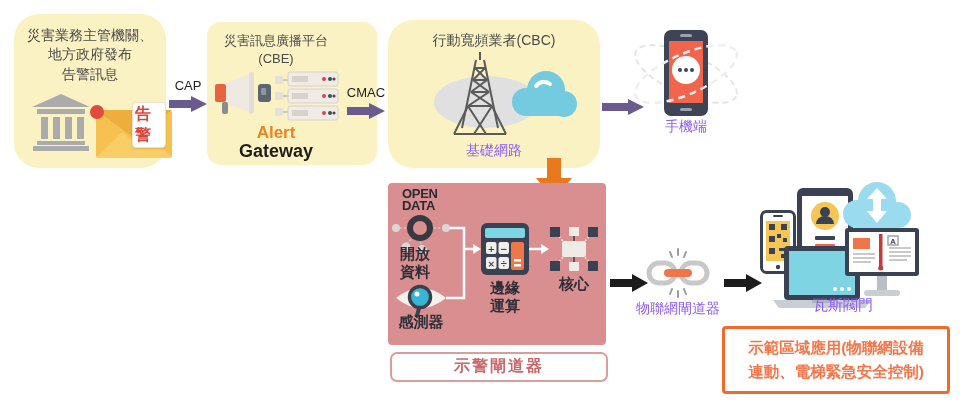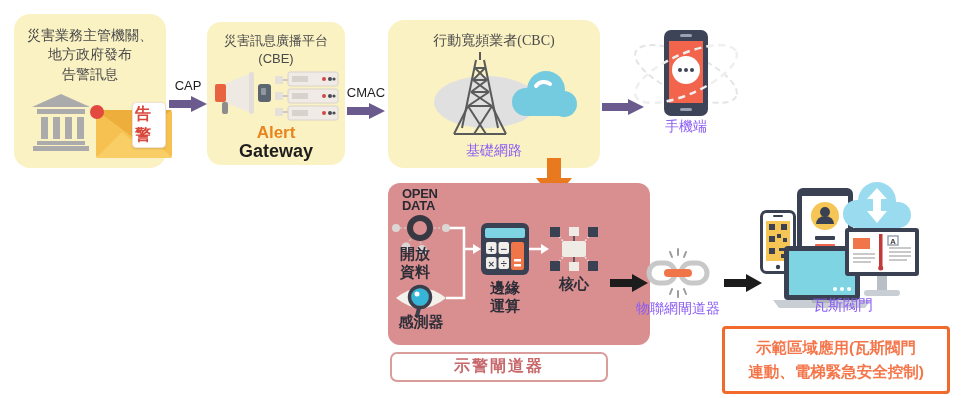--- a/index.html
+++ b/index.html
@@ -1,27 +1,27 @@
 <!DOCTYPE html>
 <html><head>
 <meta charset="utf-8">
 <style>
   html,body{margin:0;padding:0;background:#fff;}
   #canvas{
     position:relative;width:960px;height:410px;background:#fff;overflow:hidden;
     font-family:"Liberation Sans","DejaVu Sans",sans-serif;color:#3f3f3f;
   }
   .abs{position:absolute;}
-  .yellow-box{background:#FAF2C3;border-radius:16px;}
+  .yellow-box{background:#FAF2C3;border-radius:25px;}
   .box-title{white-space:pre-line;text-align:center;color:#4a4a4a;font-size:14px;line-height:1.38;font-weight:500;}
   .pre{white-space:pre-line;}
   .center{text-align:center;}
   .flow-label{font-size:13px;color:#1e1e1e;text-align:center;font-weight:500;}
   .dark-label{font-size:14px;color:#8b5cf6;font-weight:500;}
-  .pink-box{background:#D98F90;border-radius:12px;padding-left:44px;}
+  .pink-box{background:#D98F90;border-radius:4px;}
   .pink-label{color:#2e2e38;font-weight:600;line-height:1.18;}
   .caption-box{background:#fff;border:2px solid #DB9C9C;border-radius:7px;
     color:#C7686B;font-size:16px;font-weight:600;letter-spacing:2px;
     text-align:center;line-height:24px;}
   .note-box{background:#fff;border:3px solid #F26A2B;border-radius:4px;
     color:#F4764A;font-size:15.5px;font-weight:600;text-align:center;
     line-height:1.55;white-space:pre-line;display:flex;align-items:center;justify-content:center;}
   .badge{background:#fff;border:1px solid #eee3d2;border-radius:4px;color:#D9473B;
     font-size:16px;font-weight:700;padding:1px 2px;box-shadow:0 1px 2px rgba(0,0,0,.12);letter-spacing:1px;}
   .alert-word{color:#E8851F;font-size:17px;font-weight:700;line-height:1.05;}
@@ -54,21 +54,21 @@
     </svg>
     <div class="abs" style="left:76px;top:91px;width:14px;height:14px;border-radius:50%;background:#E24A3F;"></div>
     <div class="abs badge" style="left:118px;top:88px;">告警</div>
   </div>
 
   <div class="abs flow-label" style="left:166px;top:78px;width:44px;">CAP</div>
   <svg class="abs" style="left:169px;top:96px;" width="38" height="16" viewBox="0 0 38 16">
     <polygon points="0,4 22,4 22,0 38,8 22,16 22,12 0,12" fill="#6A5A8E"></polygon>
   </svg>
 
-  <div class="abs yellow-box" style="left:207px;top:22px;width:138px;height:143px;border-radius:14px;">
+  <div class="abs yellow-box" style="left:207px;top:22px;width:138px;height:143px;border-radius:14px;padding-left:32px;">
     <div class="abs box-title" style="left:0;top:10px;width:138px;font-size:13px;">災害訊息廣播平台
 (CBE)</div>
     <svg class="abs" style="left:6px;top:50px;" width="58" height="46" viewBox="0 0 58 46">
       <rect x="2" y="12" width="11" height="18" rx="2" fill="#E8643E"></rect>
       <polygon points="13,11 36,2 36,40 13,31" fill="#EFE9E4"></polygon>
       <rect x="36" y="0" width="5" height="42" rx="2" fill="#E3DDD7"></rect>
       <rect x="9" y="30" width="6" height="12" rx="2" fill="#8C8C8C"></rect>
       <rect x="45" y="12" width="13" height="18" rx="3" fill="#5C6670"></rect>
       <rect x="48" y="16" width="5" height="7" rx="1" fill="#8f98a1"></rect>
     </svg>
@@ -104,21 +104,21 @@
     <div class="abs gateway-word center" style="left:0;top:120px;width:138px;">Gateway</div>
     <div class="abs alert-word center" style="left:0;top:102px;width:138px;">Alert</div>
   </div>
 
   <div class="abs flow-label" style="left:340px;top:85px;width:52px;">CMAC</div>
   <svg class="abs" style="left:347px;top:103px;" width="38" height="16" viewBox="0 0 38 16">
     <polygon points="0,4 22,4 22,0 38,8 22,16 22,12 0,12" fill="#6A5A8E"></polygon>
   </svg>
 
   <div class="abs yellow-box" style="left:388px;top:20px;width:212px;height:148px;">
-    <div class="abs box-title" style="left:0;top:11px;width:212px;font-family:Liberation Serif, serif;">行動寬頻業者(CBC)</div>
+    <div class="abs box-title" style="left:0;top:11px;width:212px;">行動寬頻業者(CBC)</div>
     <svg class="abs" style="left:30px;top:30px;" width="160" height="90" viewBox="0 0 160 90">
       <ellipse cx="68" cy="52" rx="52" ry="26" fill="#E0E0E0"></ellipse>
       <g stroke="#5A5A5A" stroke-width="2" fill="none">
         <line x1="62" y1="2" x2="62" y2="10"></line>
         <line x1="58" y1="10" x2="44" y2="78"></line>
         <line x1="66" y1="10" x2="80" y2="78"></line>
         <line x1="57" y1="18" x2="67" y2="18"></line>
         <line x1="55" y1="30" x2="69" y2="30"></line>
         <line x1="53" y1="42" x2="71" y2="42"></line>
         <line x1="50" y1="56" x2="74" y2="56"></line>
@@ -328,16 +328,16 @@
       <rect x="34" y="6" width="3.5" height="36" fill="#C23B3B"></rect>
       <circle cx="35.7" cy="40" r="2.5" fill="#C23B3B"></circle>
       <rect x="43" y="8" width="10" height="9" fill="none" stroke="#9aa2b2" stroke-width="1.5"></rect>
       <text x="48" y="15.5" font-size="7" font-weight="bold" fill="#555" text-anchor="middle" font-family="'DejaVu Sans',sans-serif">A</text>
       <rect x="32" y="48" width="10" height="14" fill="#B9BFC6"></rect>
       <rect x="19" y="62" width="36" height="6" rx="3" fill="#C9CED4"></rect>
     </svg>
   </div>
   <div class="abs dark-label center" style="left:783px;top:296px;width:120px;font-size:15px;">瓦斯閥門</div>
 
-  <div class="abs note-box" style="left:722px;top:326px;width:222px;height:62px;">示範區域應用(瓦斯閥門
+  <div class="abs note-box" style="left:722px;top:326px;width:222px;height:62px;">示範區域應用(物聯網設備
 連動、電梯緊急安全控制)</div>
 
 </div>
 
 </body></html>

